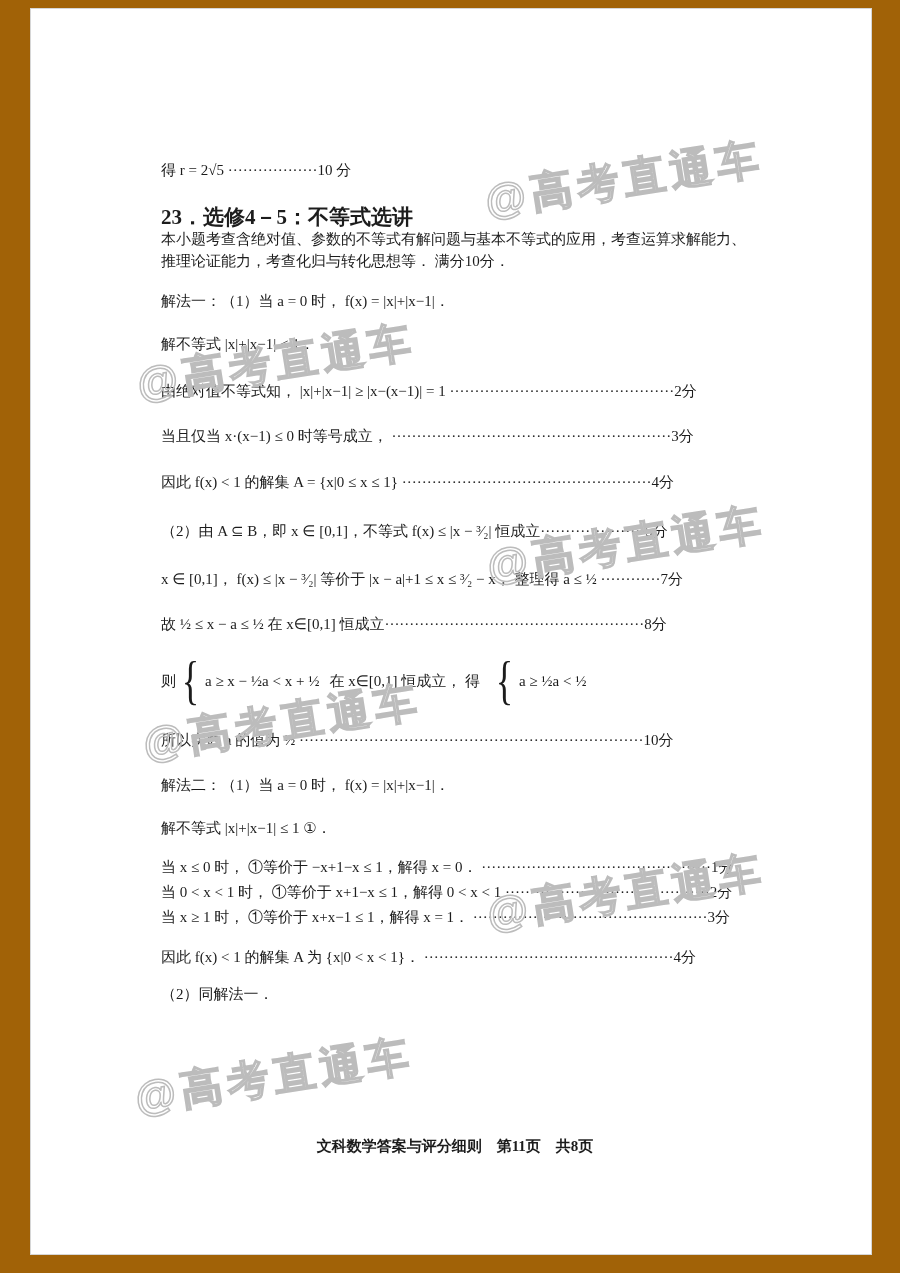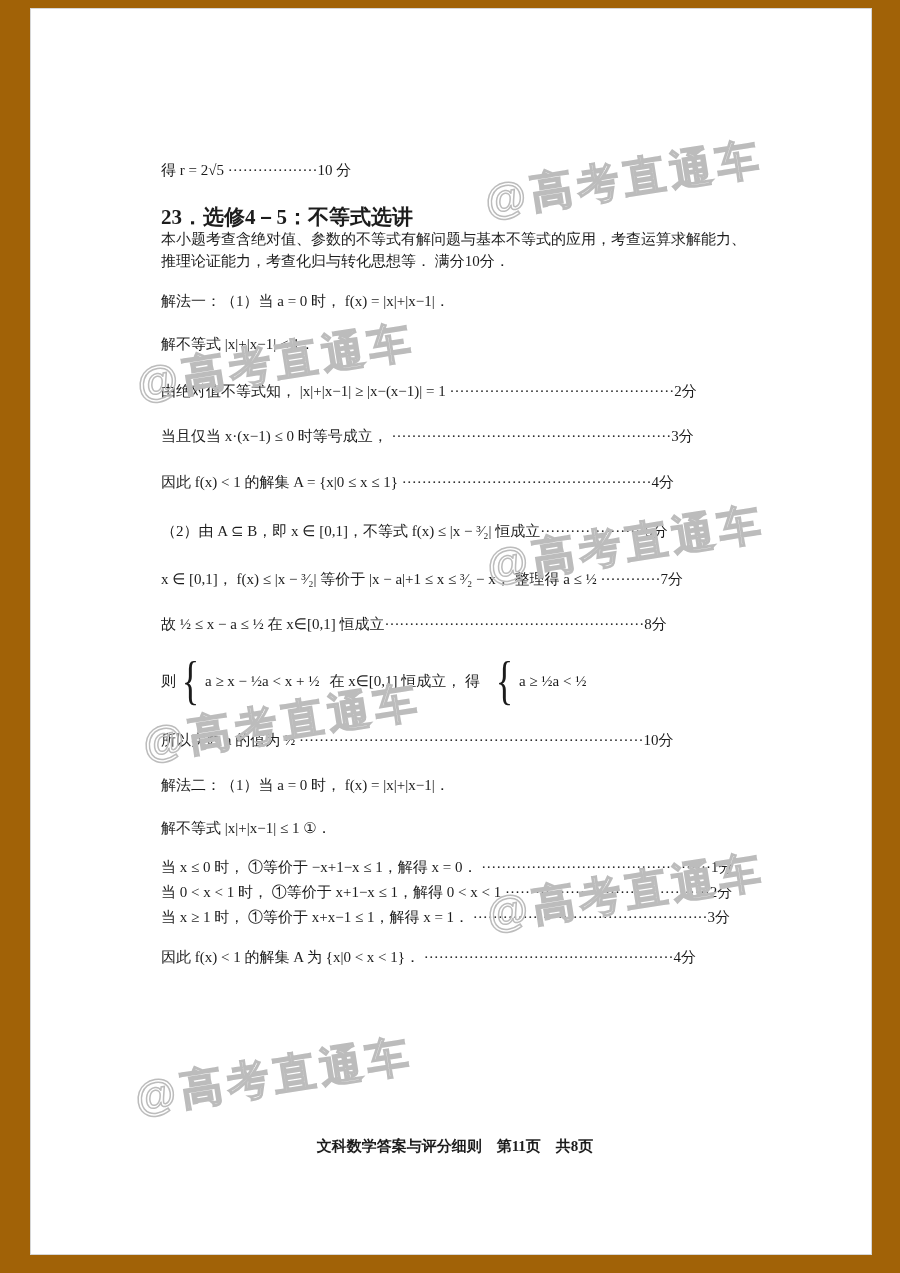--- a/index.html
+++ b/index.html
@@ -76,20 +76,21 @@
             <div>a &lt; ½</div>
           </div>
         </div>
         <div class="line" style="margin-top: 22px;">所以实数 a 的值为 ½ ·····································································10分</div>
         <div class="line" style="margin-top: 23px;">解法二：（1）当 a = 0 时， f(x) = |x|+|x−1|．</div>
         <div class="line" style="margin-top: 21px;">解不等式 |x|+|x−1| ≤ 1 ①．</div>
         <div class="line" style="margin-top: 17px;">当 x ≤ 0 时， ①等价于 −x+1−x ≤ 1，解得 x = 0． ··············································1分</div>
         <div class="line" style="margin-top: 3px;">当 0 &lt; x &lt; 1 时， ①等价于 x+1−x ≤ 1，解得 0 &lt; x &lt; 1 ·········································2分</div>
         <div class="line" style="margin-top: 3px;">当 x ≥ 1 时， ①等价于 x+x−1 ≤ 1，解得 x = 1． ···············································3分</div>
         <div class="line" style="margin-top: 18px;">因此 f(x) &lt; 1 的解集 A 为 {x|0 &lt; x &lt; 1}． ··················································4分</div>
+        <div class="line" style="margin-top: 15px;">（2）同解法一．</div>
       </div>
 
     <div class="footer">文科数学答案与评分细则　第11页　共8页</div>
 
     <div id="watermarks">
         <div class="watermark" style="left: 450px; top: 165px;">@高考直通车</div>
         <div class="watermark" style="left: 102px; top: 348px;">@高考直通车</div>
         <div class="watermark" style="left: 452px; top: 530px;">@高考直通车</div>
         <div class="watermark" style="left: 108px; top: 708px;">@高考直通车</div>
         <div class="watermark" style="left: 452px; top: 878px;">@高考直通车</div>

